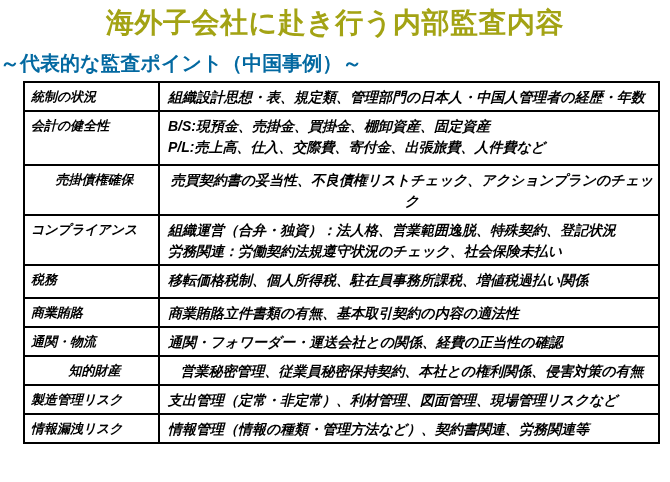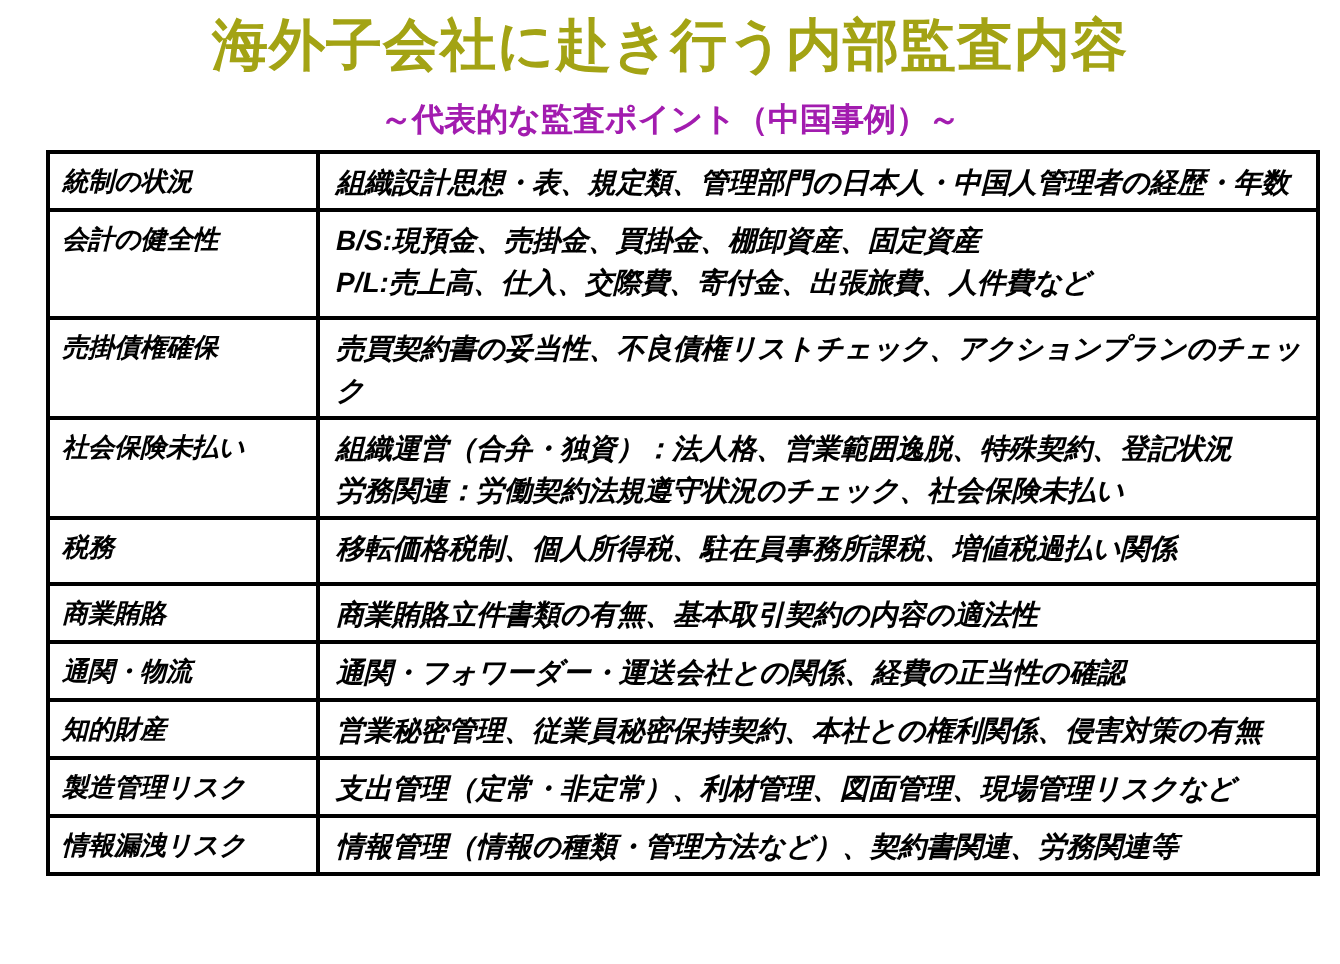--- a/index.html
+++ b/index.html
@@ -19,23 +19,22 @@
     margin-top: 5px;
     text-align: center;
     font-size: 28px;
     line-height: 1.25;
     color: #A3A314;
     letter-spacing: 0.5px;
   }
   .page-subtitle {
     margin-top: 10px;
     margin-bottom: 4px;
-    text-align: center;
-    font-size: 16px;
-    color: #a21caf;
+    font-size: 20px;
+    color: #0369a1;
   }
   table.audit-table {
     border-collapse: collapse;
     table-layout: fixed;
     margin-left: 23px;
     width: 637px;
     margin-top: 4px;
   }
   table.audit-table td {
     border: 2px solid #000000;
@@ -51,27 +50,27 @@
     line-height: 19px;
   }
   td.pts {
     padding: 4px 2px 2px 8px;
     font-size: 14px;
     line-height: 21px;
   }
   
   tr.r0  { height: 28px; }
   tr.r1  { height: 54px; }
-  tr.r2  { height: 31px; }
+  tr.r2  { height: 31px; text-align: center; }
   tr.r3  { height: 43px; }
   tr.r4  { height: 33px; }
   tr.r5  { height: 16px; margin-left: 20px; }
   tr.r6  { height: 29px; }
   tr.r7  { height: 45px; }
-  tr.r8  { height: 29px; }
+  tr.r8  { height: 29px; text-align: center; }
   tr.r9  { height: 23px; }
   tr.r10 { height: 22px; }
 </style>
 </head>
 <body>
 
 <div class="page-title">海外子会社に赴き行う内部監査内容</div>
 
 <div class="page-subtitle">～代表的な監査ポイント（中国事例）～</div>
 
@@ -84,21 +83,21 @@
     <tr class="r1">
       <td class="cat">会計の健全性</td>
       <td class="pts">B/S:現預金、売掛金、買掛金、棚卸資産、固定資産
 P/L:売上高、仕入、交際費、寄付金、出張旅費、人件費など</td>
     </tr>
     <tr class="r2">
       <td class="cat">売掛債権確保</td>
       <td class="pts">売買契約書の妥当性、不良債権リストチェック、アクションプランのチェック</td>
     </tr>
     <tr class="r3">
-      <td class="cat">社会保険未払い</td>
+      <td class="cat">コンプライアンス</td>
       <td class="pts">組織運営（合弁・独資）：法人格、営業範囲逸脱、特殊契約、登記状況
 労務関連：労働契約法規遵守状況のチェック、社会保険未払い</td>
     </tr>
     <tr class="r4">
       <td class="cat">税務</td>
       <td class="pts">移転価格税制、個人所得税、駐在員事務所課税、増値税過払い関係</td>
     </tr>
     <tr class="r5">
       <td class="cat">商業賄賂</td>
       <td class="pts">商業賄賂立件書類の有無、基本取引契約の内容の適法性</td>

